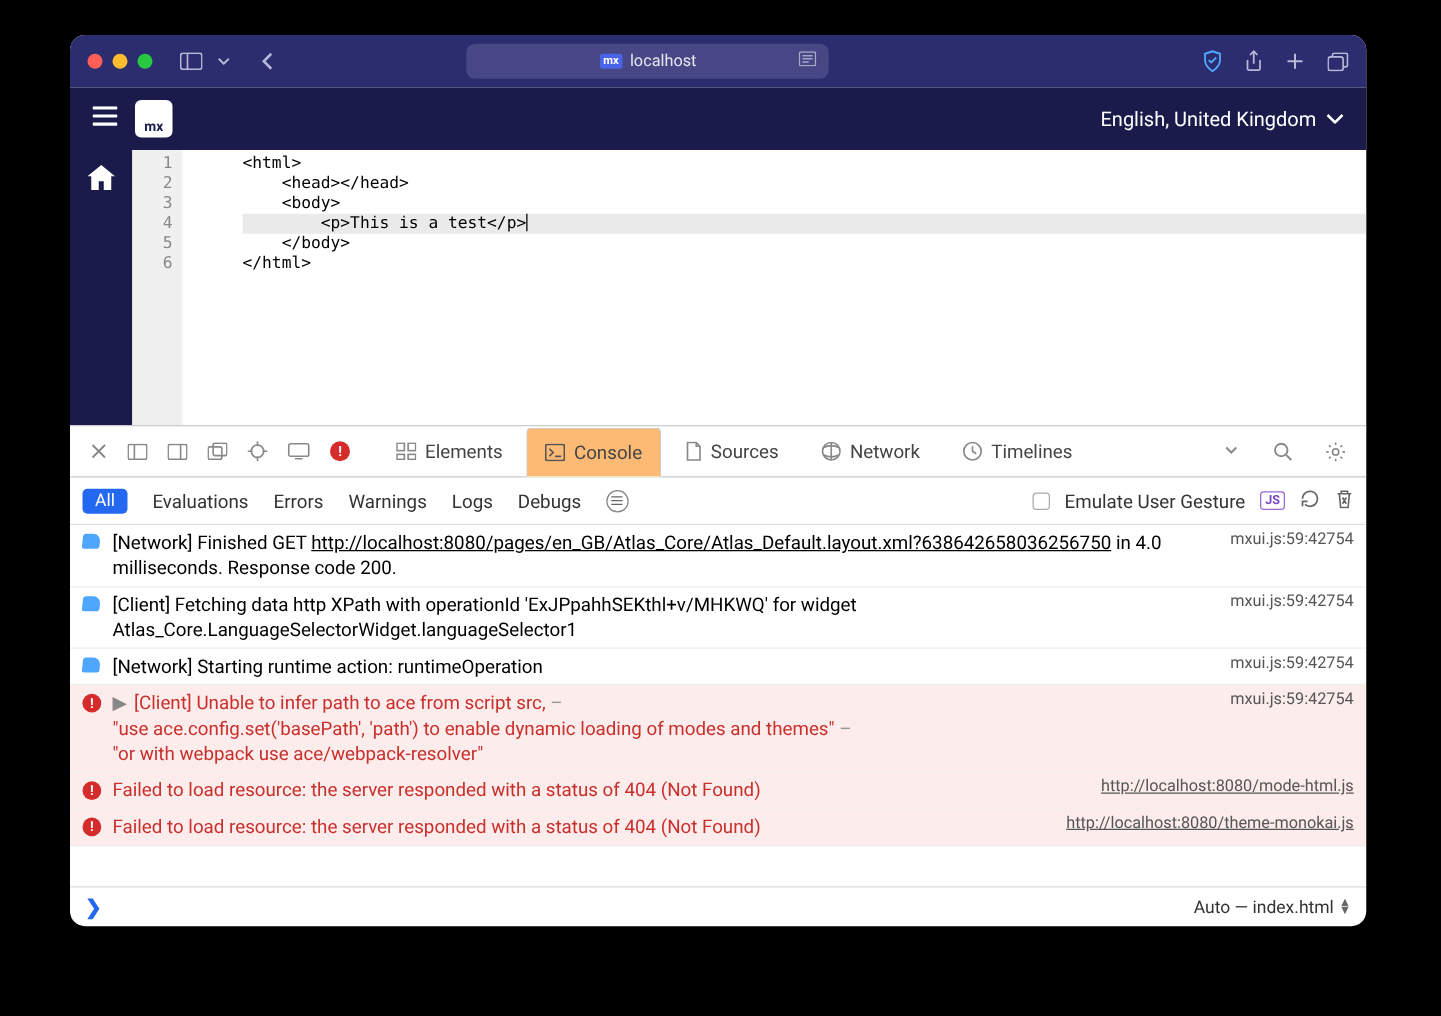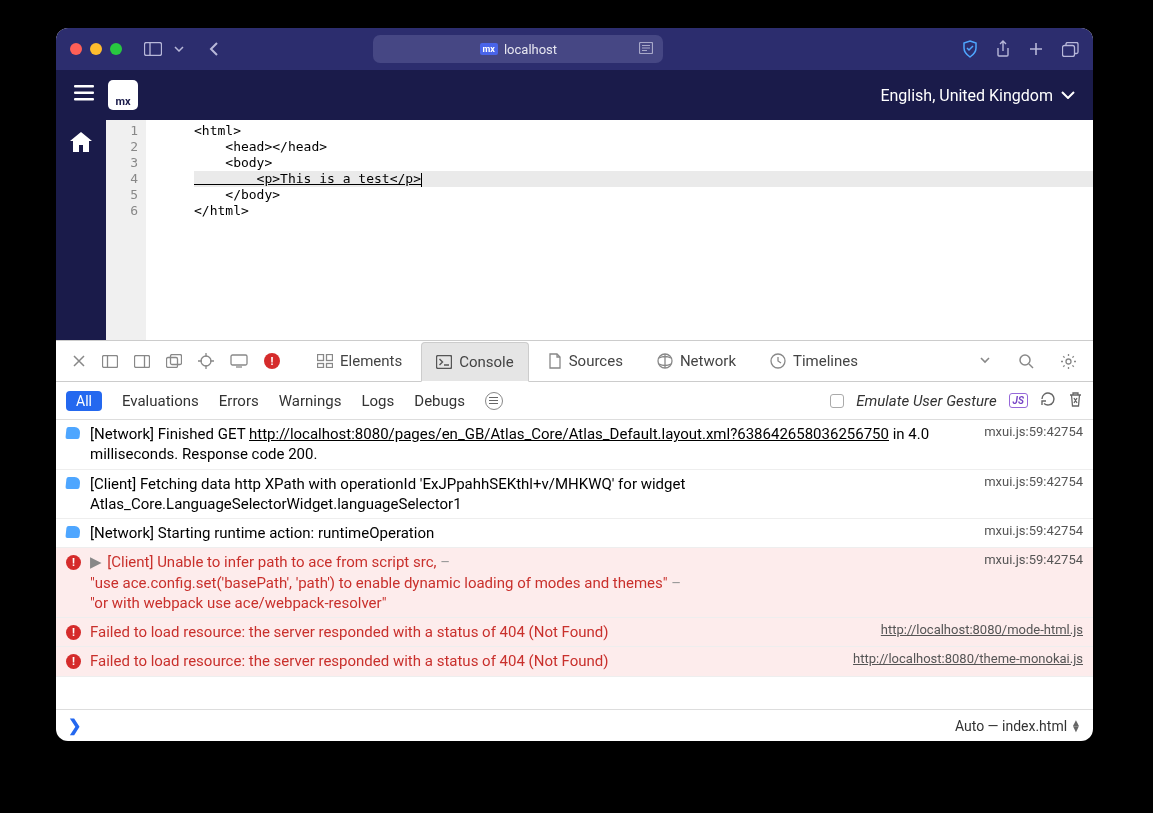--- a/index.html
+++ b/index.html
@@ -29,35 +29,35 @@
   .lang-selector { margin-left: auto; display: flex; align-items: center; gap: 8px; font-size: 16px; text-align: center; }
 
   
   .content-row { display: flex; flex: 0 0 220px; }
   .left-rail { width: 50px; background: #1a1b4a; display: flex; flex-direction: column; align-items: center; padding-top: 12px; }
   .home-icon { color: #fff; }
   .editor { flex: 1; background: #fff; display: flex; font-family: "SF Mono", Menlo, Consolas, monospace; font-size: 13px; }
   .gutter { width: 40px; background: #f0f0f0; text-align: right; color: #888; padding: 3px 8px 0 0; line-height: 16px; }
   .code { flex: 1; padding: 3px 0 0 6px; line-height: 16px; white-space: pre; color: #000; margin-left: 42px; }
   .code-line { display: block; }
-  .code-line.active { background: #eaeaea; position: relative; text-decoration: underline; }
+  .code-line.active { background: #eaeaea; position: relative; }
   .cursor { display: inline-block; width: 1px; height: 14px; background: #000; vertical-align: middle; }
 
   
   .devtools-tabs { height: 42px; border-top: 1px solid #ccc; border-bottom: 1px solid #ccc; display: flex; align-items: center; padding: 0 10px; gap: 4px; background: #fff; }
   .dt-icon { color: #888; padding: 0 6px; display: flex; align-items: center; }
   .dt-icon.error-badge { background: #d52b2b; color: #fff; border-radius: 50%; width: 16px; height: 16px; font-size: 11px; font-weight: bold; display: flex; align-items: center; justify-content: center; padding: 0; margin-left: 6px; }
   .dt-tab { display: flex; align-items: center; gap: 7px; padding: 0 14px; height: 100%; font-size: 15px; color: #444; border: 1px solid transparent; }
-  .dt-tab.active { border: 1px solid #ccc; border-bottom: 1px solid #fff; border-radius: 4px 4px 0 0; margin-bottom: -1px; background: #e5e5e5; }
+  .dt-tab.active { border: 1px solid #ccc; border-bottom: 1px solid #fff; border-radius: 4px 4px 0 0; margin-bottom: -1px; background: #fdba74; }
   .dt-right { margin-left: auto; display: flex; align-items: center; gap: 14px; }
 
   
   .console-filter { height: 38px; border-bottom: 1px solid #ddd; display: flex; align-items: center; padding: 0 10px; gap: 20px; font-size: 15px; color: #333; }
   .filter-all { background: #2468ef; color: #fff; padding: 2px 10px; border-radius: 4px; font-size: 14px; }
-  .filter-right { margin-left: auto; display: flex; align-items: center; gap: 12px; font-style: italic; }
+  .filter-right { margin-left: auto; display: flex; align-items: center; gap: 12px; }
   .checkbox-empty { width: 14px; height: 14px; border: 1px solid #aaa; border-radius: 3px; }
   .js-badge { border: 1px solid #9668d9; color: #7745c5; font-size: 10px; font-weight: bold; padding: 1px 3px; border-radius: 3px; }
 
   
   .console-body { flex: 1; overflow: auto; font-size: 15px; }
   .console-row { display: flex; padding: 4px 10px; border-bottom: 1px solid #eee; align-items: flex-start; gap: 8px; }
   .console-row.error-row { background: #fdecec; color: #c9302c; }
   .row-icon { flex: 0 0 16px; height: 16px; margin-top: 3px; }
   .info-icon { background: #4ea6ff; border-radius: 2px 6px 2px 2px; transform: skewX(-6deg); width: 14px; height: 12px; }
   .err-icon-small { background: #d52b2b; color: #fff; border-radius: 50%; width: 15px; height: 15px; font-size: 11px; font-weight: bold; display: flex; align-items: center; justify-content: center; }

